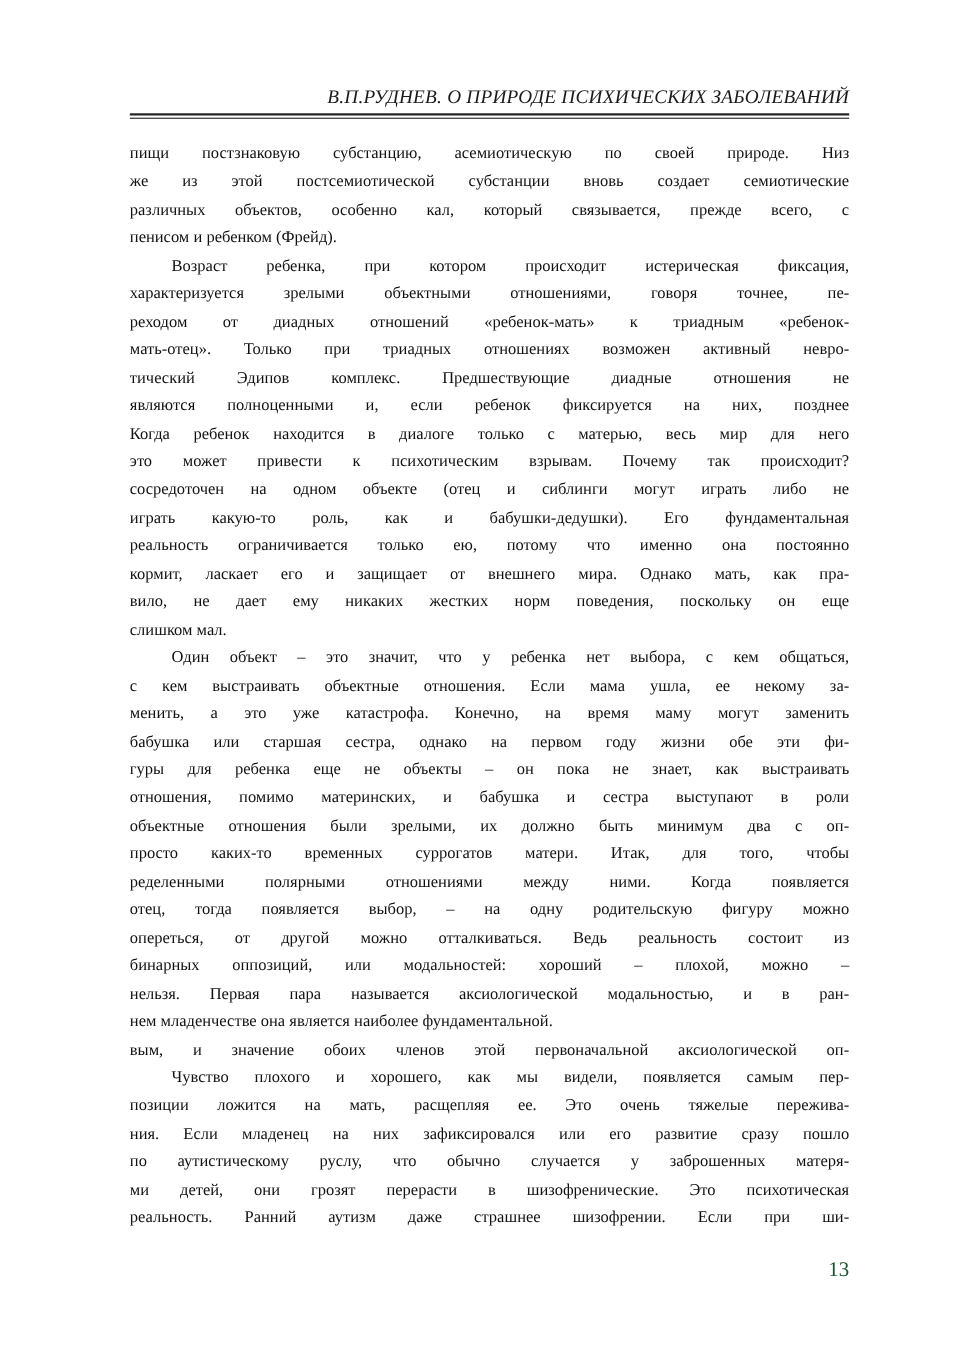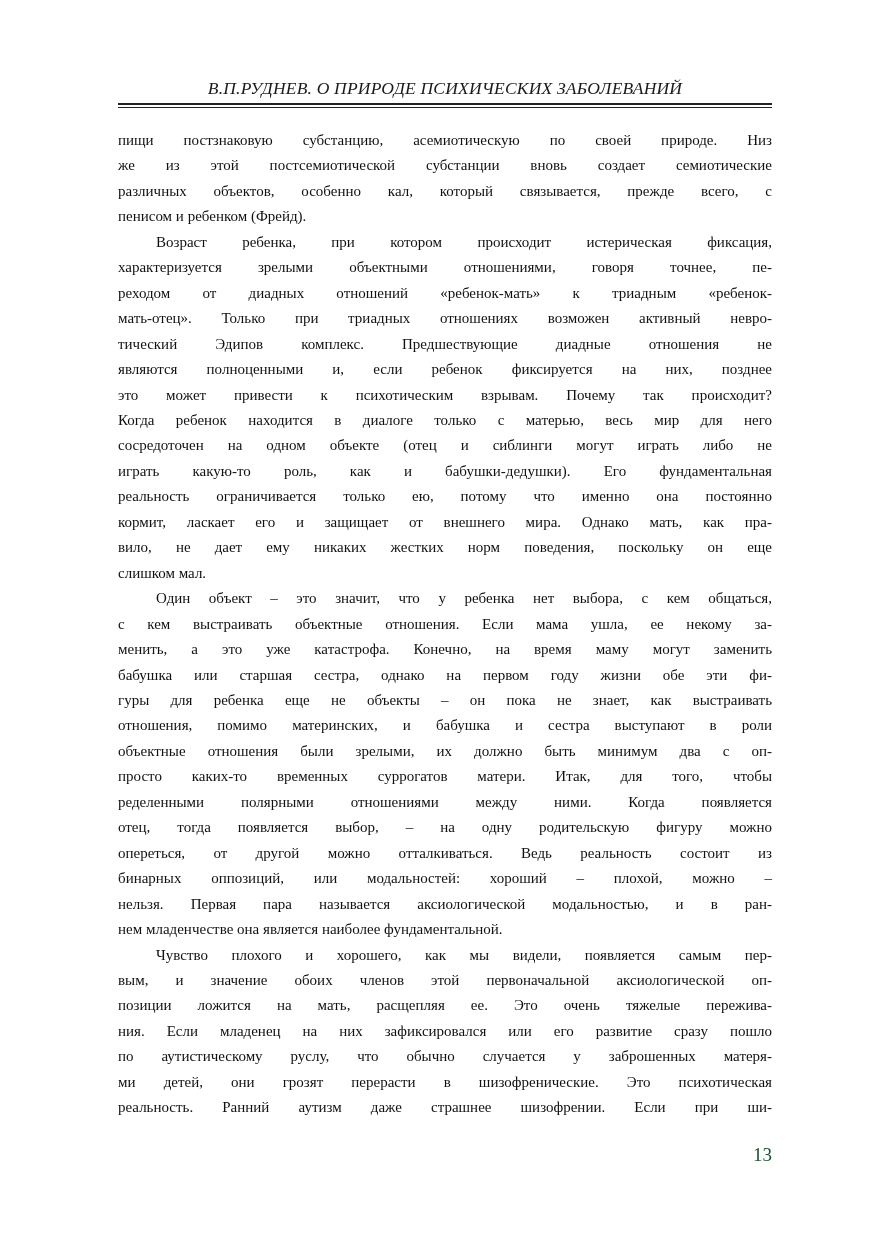--- a/index.html
+++ b/index.html
@@ -4,21 +4,21 @@
 <style>
   html, body { margin: 0; padding: 0; background: #ffffff; }
   body { width: 877px; height: 1240px; position: relative; overflow: hidden; }
   .page {
     position: absolute; left: 0; top: 0; width: 877px; height: 1240px;
     background: #ffffff; color: #111111;
     font-family: "Liberation Serif", "DejaVu Serif", serif;
   }
   .running-head {
     position: absolute; left: 118px; width: 654px; top: 78px;
-    text-align: center; font-style: italic; font-size: 17.5px;
+    text-align: right; font-style: italic; font-size: 17.5px;
     letter-spacing: 0.2px; color: #1a1a1a;
   }
   .rule-top { position: absolute; left: 118px; width: 654px; top: 103px; height: 0; border-top: 2px solid #222; }
   .rule-bot { position: absolute; left: 118px; width: 654px; top: 107px; height: 0; border-top: 1px solid #222; }
   .body-text {
     position: absolute; left: 118px; width: 654px; top: 128px;
     font-size: 15px; line-height: 25.45px; text-align: justify;
     hyphens: manual;
   }
   .body-text p { margin: 0; text-indent: 0; }
@@ -45,22 +45,22 @@
         <span class="line">различных объектов, особенно кал, который связывается, прежде всего, с</span>
         <span class="line last">пенисом и ребенком (Фрейд).</span>
       </p>
       <p class="indent" style="text-indent: 0px;">
         <span class="line" style="padding-left: 38px;">Возраст ребенка, при котором происходит истерическая фиксация,</span>
         <span class="line">характеризуется зрелыми объектными отношениями, говоря точнее, пе-</span>
         <span class="line">реходом от диадных отношений «ребенок-мать» к триадным «ребенок-</span>
         <span class="line">мать-отец». Только при триадных отношениях возможен активный невро-</span>
         <span class="line">тический Эдипов комплекс. Предшествующие диадные отношения не</span>
         <span class="line">являются полноценными и, если ребенок фиксируется на них, позднее</span>
+        <span class="line">Когда ребенок находится в диалоге только с матерью, весь мир для него</span>
         <span class="line">это может привести к психотическим взрывам. Почему так происходит?</span>
-        <span class="line">Когда ребенок находится в диалоге только с матерью, весь мир для него</span>
         <span class="line">сосредоточен на одном объекте (отец и сиблинги могут играть либо не</span>
         <span class="line">играть какую-то роль, как и бабушки-дедушки). Его фундаментальная</span>
         <span class="line">реальность ограничивается только ею, потому что именно она постоянно</span>
         <span class="line">кормит, ласкает его и защищает от внешнего мира. Однако мать, как пра-</span>
         <span class="line">вило, не дает ему никаких жестких норм поведения, поскольку он еще</span>
         <span class="line last">слишком мал.</span>
       </p>
       <p class="indent" style="text-indent: 0px;">
         <span class="line" style="padding-left: 38px;">Один объект – это значит, что у ребенка нет выбора, с кем общаться,</span>
         <span class="line">с кем выстраивать объектные отношения. Если мама ушла, ее некому за-</span>
@@ -71,22 +71,22 @@
         <span class="line">объектные отношения были зрелыми, их должно быть минимум два с оп-</span>
         <span class="line">просто каких-то временных суррогатов матери. Итак, для того, чтобы</span>
         <span class="line">ределенными полярными отношениями между ними. Когда появляется</span>
         <span class="line">отец, тогда появляется выбор, – на одну родительскую фигуру можно</span>
         <span class="line">опереться, от другой можно отталкиваться. Ведь реальность состоит из</span>
         <span class="line">бинарных оппозиций, или модальностей: хороший – плохой, можно –</span>
         <span class="line">нельзя. Первая пара называется аксиологической модальностью, и в ран-</span>
         <span class="line last">нем младенчестве она является наиболее фундаментальной.</span>
       </p>
       <p class="indent" style="text-indent: 0px;">
+        <span class="line">вым, и значение обоих членов этой первоначальной аксиологической оп-</span>
         <span class="line" style="padding-left: 38px;">Чувство плохого и хорошего, как мы видели, появляется самым пер-</span>
-        <span class="line">вым, и значение обоих членов этой первоначальной аксиологической оп-</span>
         <span class="line">позиции ложится на мать, расщепляя ее. Это очень тяжелые пережива-</span>
         <span class="line">ния. Если младенец на них зафиксировался или его развитие сразу пошло</span>
         <span class="line">по аутистическому руслу, что обычно случается у заброшенных матеря-</span>
         <span class="line">ми детей, они грозят перерасти в шизофренические. Это психотическая</span>
         <span class="line">реальность. Ранний аутизм даже страшнее шизофрении. Если при ши-</span>
       </p>
     </div>
 
   <div class="folio">13</div>
 </div>

